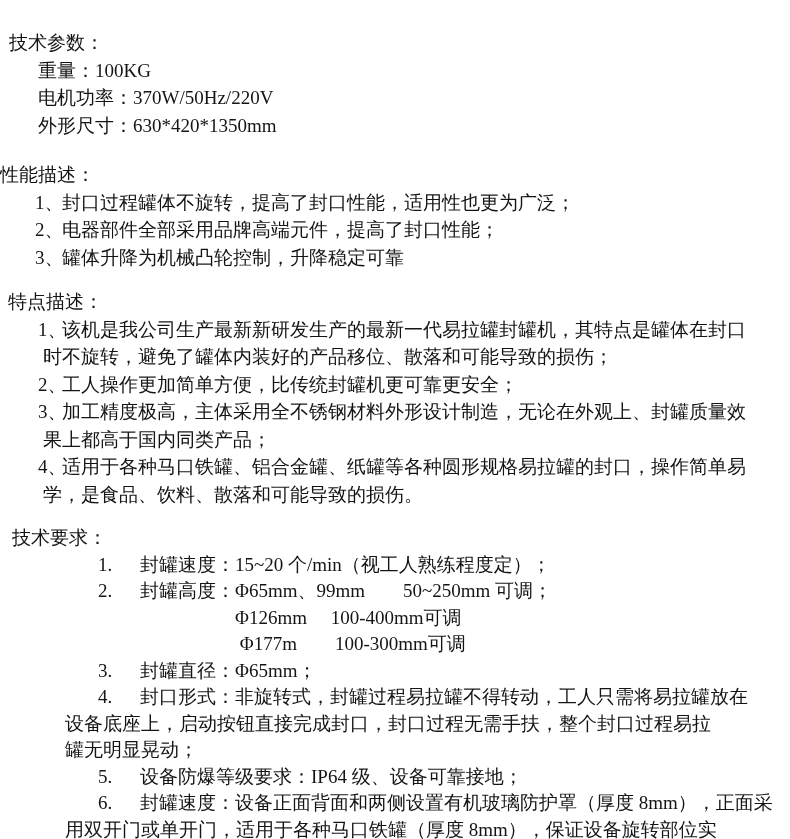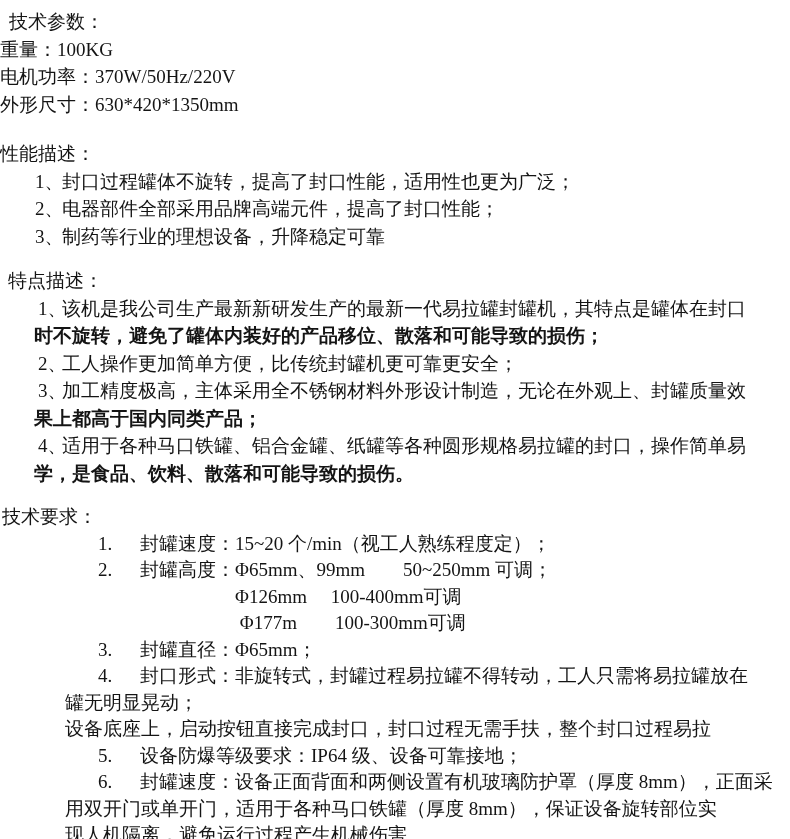--- a/index.html
+++ b/index.html
@@ -8,47 +8,47 @@
     width: 790px;
     height: 839px;
     background: #ffffff;
     overflow: hidden;
     color: #141414;
     font-family: "Liberation Serif", "DejaVu Serif", serif;
     font-size: 19px;
   }
   .page { padding-top: 8px; width: 790px; }
 
-  .sec { line-height: 27.5px; }
+  .sec { line-height: 27.5px; margin-top: 21px; }
   .heading { white-space: pre; }
 
   
   .sec-params .heading { padding-left: 9px; }
-  .param-line { white-space: pre; }
+  .param-line { padding-left: 38px; white-space: pre; }
 
   
   .sec-performance { margin-top: 22px; }
   .sec-performance .heading { }
   .sec-performance .cn-item { padding-left: 35px; }
   .sec-performance .marker { width: 27px; }
 
   
   .sec-features { margin-top: 17px; }
   .sec-features .heading { padding-left: 8px; }
   .sec-features .cn-item { padding-left: 38px; }
   .sec-features .marker { width: 24px; }
 
   .cn-item { display: flex; }
   .marker { flex: none; }
   .litext { white-space: pre; }
-  .cn-cont { padding-left: 34px; white-space: pre; font-weight: bold; }
+  .cn-cont { padding-left: 43px; white-space: pre; }
 
   
   .sec-requirements { margin-top: 17px; line-height: 26.5px; }
-  .sec-requirements .heading { padding-left: 2px; }
+  .sec-requirements .heading { padding-left: 12px; }
   .req-item { display: flex; padding-left: 98px; }
   .req-num { flex: none; width: 42px; }
   .req-cont { padding-left: 65px; white-space: pre; }
   .req-sub { padding-left: 235px; white-space: pre; }
 </style>
 </head>
 <body>
 
 <div class="page">
 
@@ -64,21 +64,21 @@
     <div class="cn-item">
       <span class="marker">1、</span>
       <span class="litext">封口过程罐体不旋转，提高了封口性能，适用性也更为广泛；</span>
     </div>
     <div class="cn-item">
       <span class="marker">2、</span>
       <span class="litext">电器部件全部采用品牌高端元件，提高了封口性能；</span>
     </div>
     <div class="cn-item">
       <span class="marker">3、</span>
-      <span class="litext">制药等行业的理想设备，升降稳定可靠</span>
+      <span class="litext">罐体升降为机械凸轮控制，升降稳定可靠</span>
     </div>
   </section>
 
   <section class="sec sec-features">
     <div class="heading">特点描述：</div>
     <div class="cn-item">
       <span class="marker">1、</span>
       <span class="litext">该机是我公司生产最新新研发生产的最新一代易拉罐封罐机，其特点是罐体在封口</span>
     </div>
     <div class="cn-cont">时不旋转，避免了罐体内装好的产品移位、散落和可能导致的损伤；</div>
@@ -115,22 +115,22 @@
 
     <div class="req-item">
       <span class="req-num">3.</span>
       <span class="litext">封罐直径：Φ65mm；</span>
     </div>
 
     <div class="req-item">
       <span class="req-num">4.</span>
       <span class="litext">封口形式：非旋转式，封罐过程易拉罐不得转动，工人只需将易拉罐放在</span>
     </div>
+    <div class="req-cont">设备底座上，启动按钮直接完成封口，封口过程无需手扶，整个封口过程易拉</div>
     <div class="req-cont">罐无明显晃动；</div>
-    <div class="req-cont">设备底座上，启动按钮直接完成封口，封口过程无需手扶，整个封口过程易拉</div>
 
     <div class="req-item">
       <span class="req-num">5.</span>
       <span class="litext">设备防爆等级要求：IP64 级、设备可靠接地；</span>
     </div>
 
     <div class="req-item">
       <span class="req-num">6.</span>
       <span class="litext">封罐速度：设备正面背面和两侧设置有机玻璃防护罩（厚度 8mm），正面采</span>
     </div>

